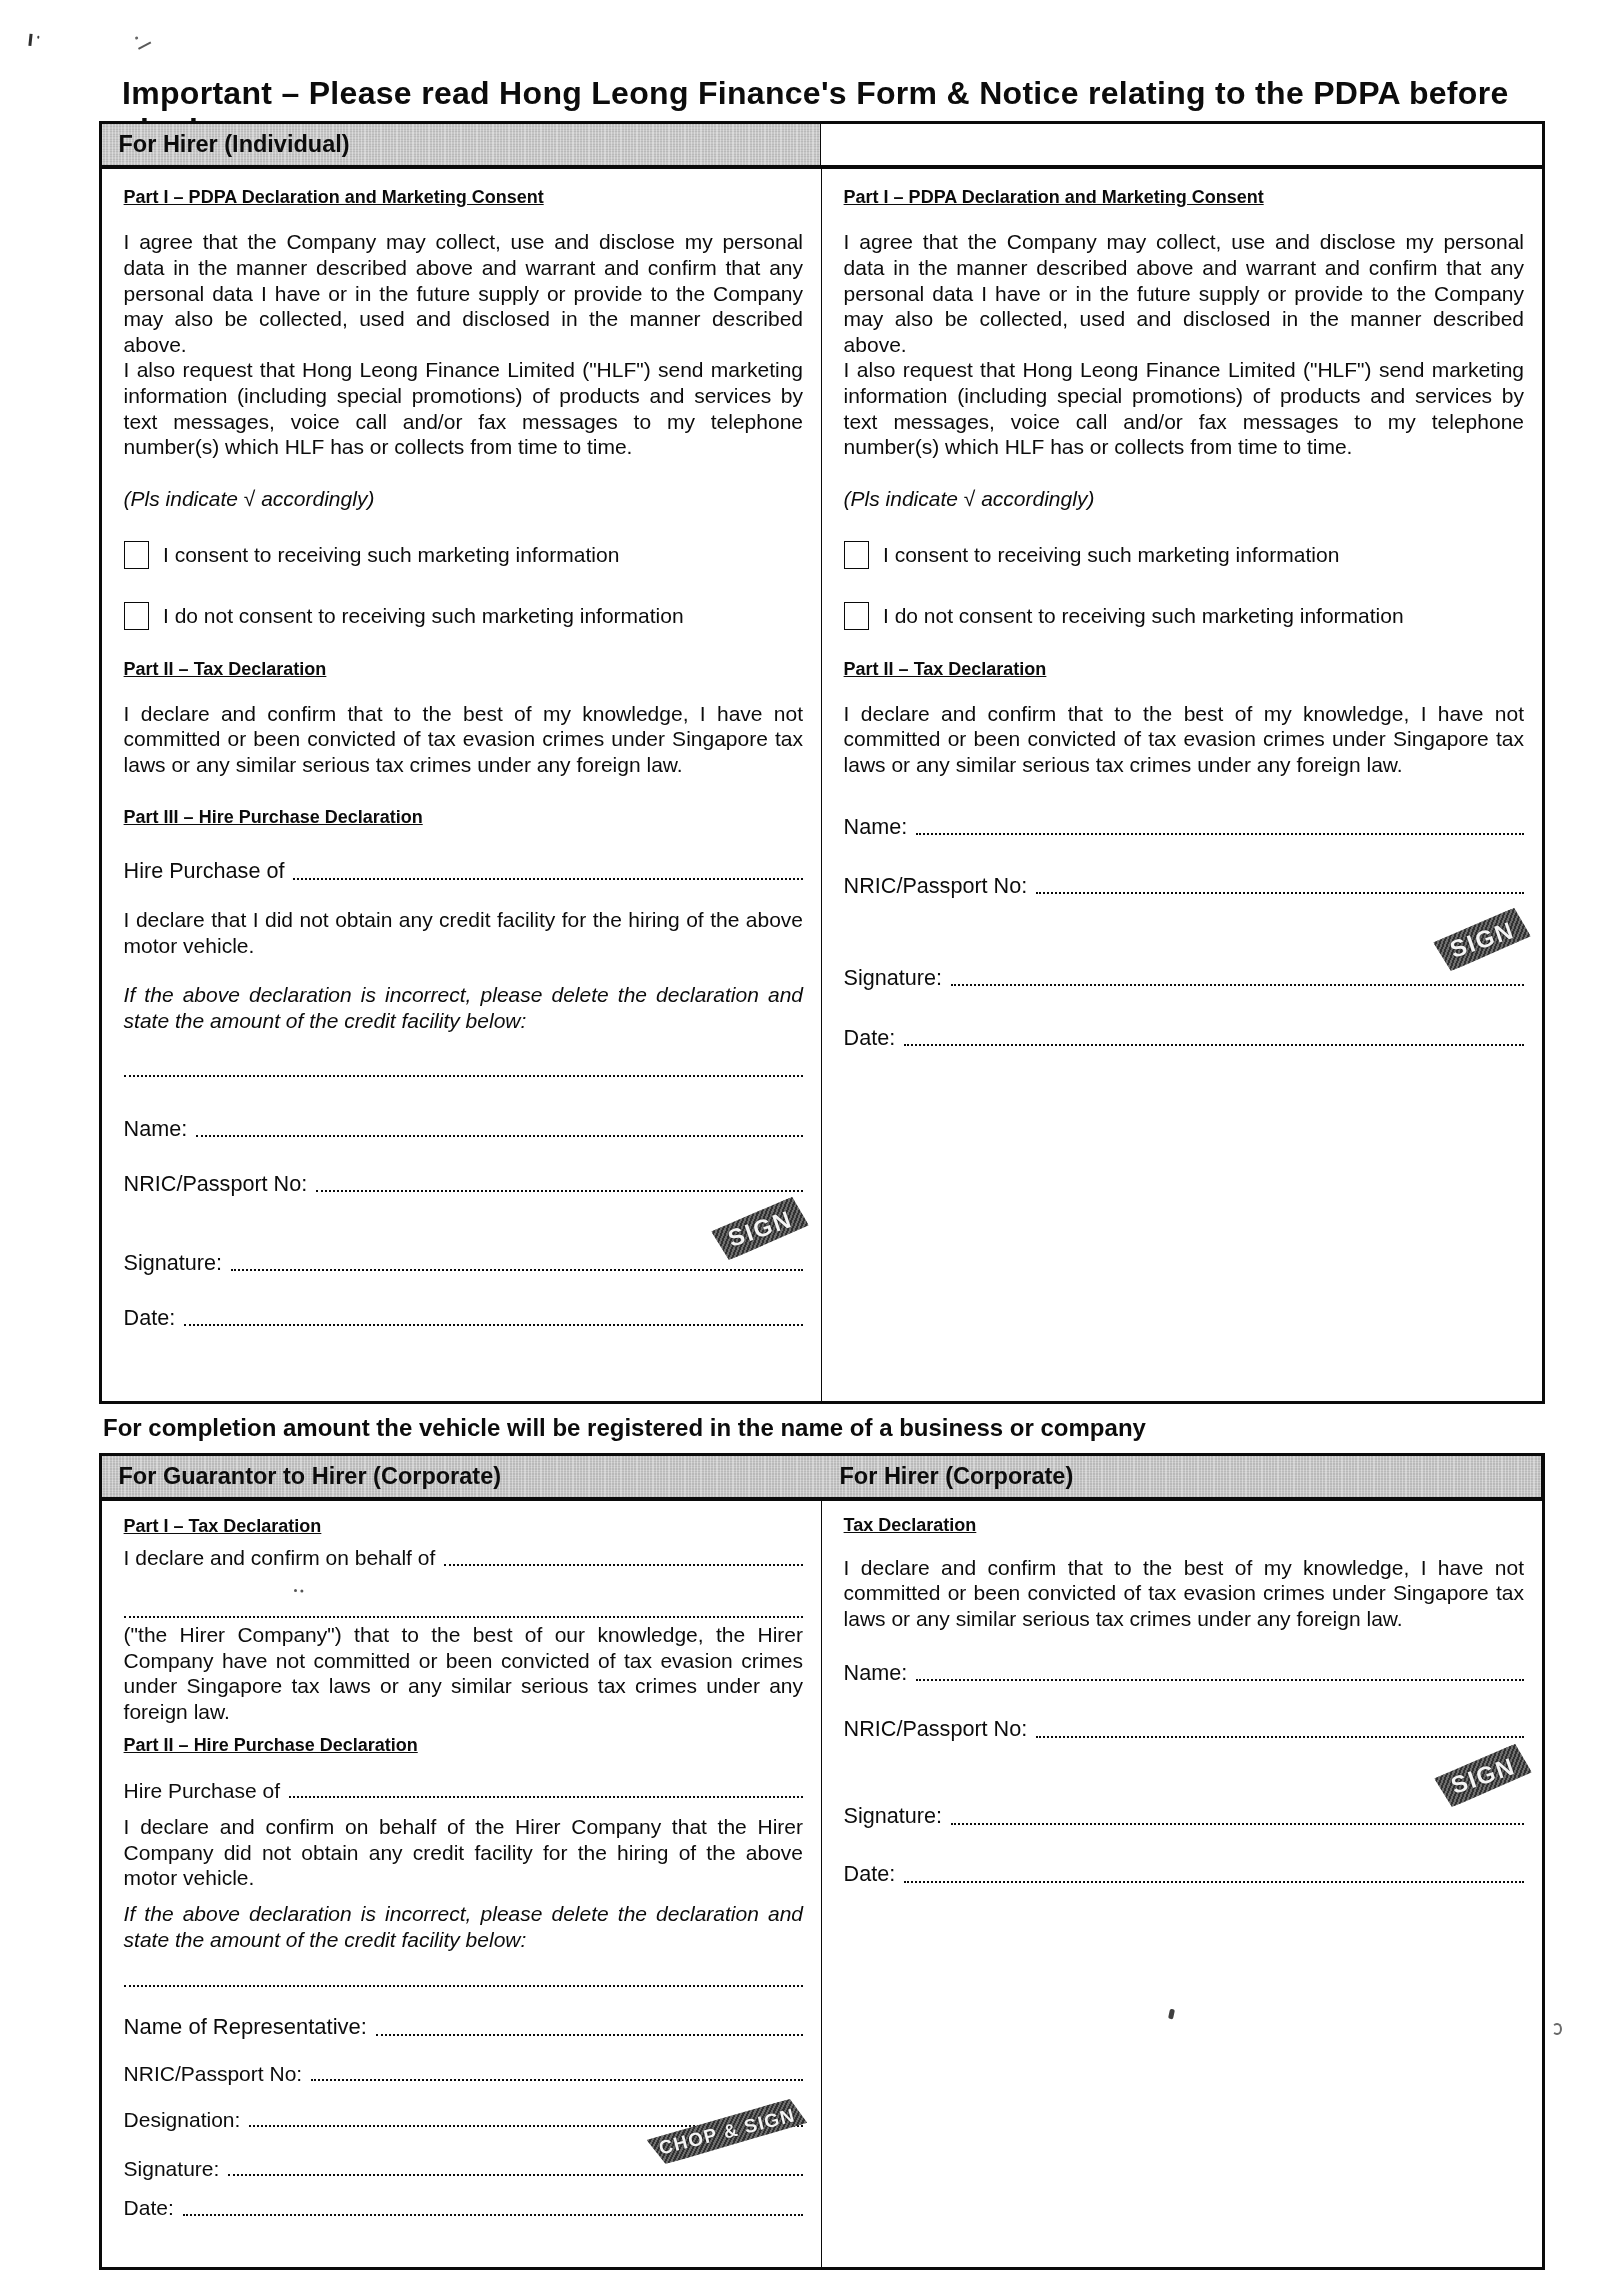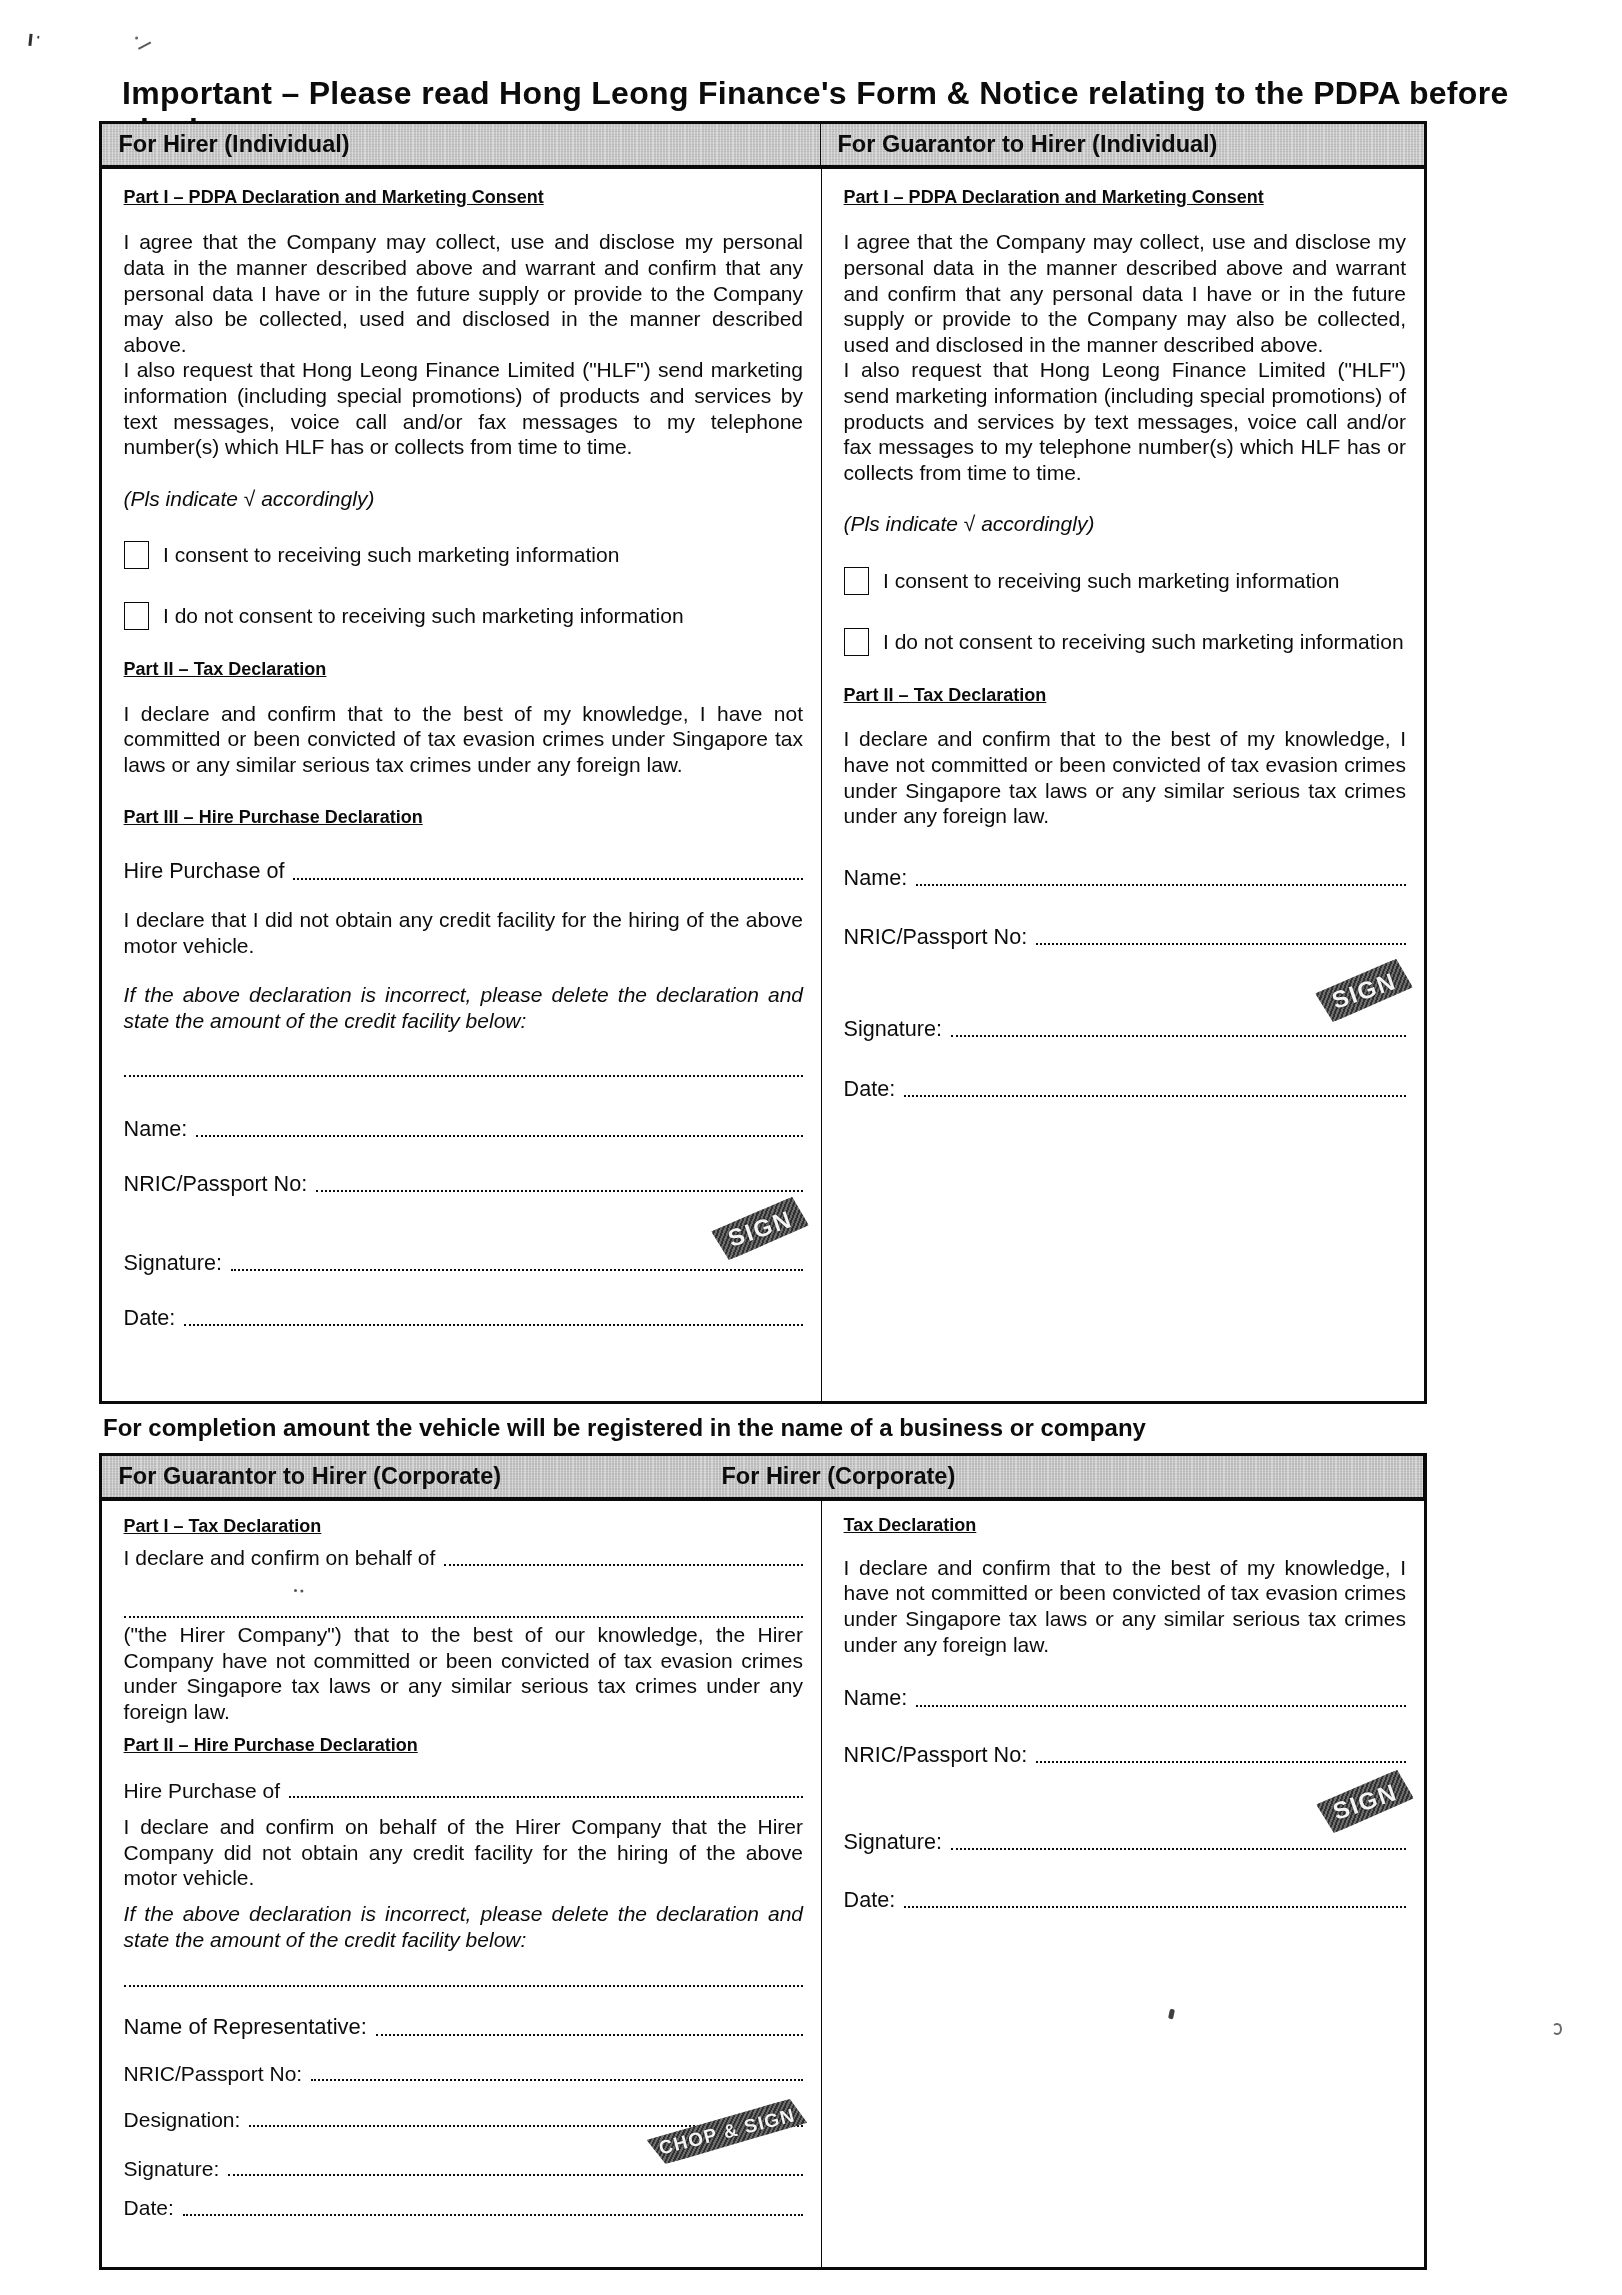--- a/index.html
+++ b/index.html
@@ -10,21 +10,21 @@
     background:#ffffff;
     font-family:"Liberation Sans", sans-serif;
     color:#0c0c0c;
     overflow:hidden;
   }
   .doc-title {
     position:absolute; top:75px; left:122px;
     font-size:32px; font-weight:bold; letter-spacing:0.3px;
   }
   .form-table {
-    position:absolute; left:99px; width:1328px;
+    position:absolute; left:99px; width:1446px;
     border:3.2px solid #0a0a0a;
     display:flex; flex-direction:column;
     background:#fff;
   }
   .t1 { top:121px;  height:1283px; }
   .t2 { top:1453px; height:817px; }
   .hdr-row { display:flex; border-bottom:4.5px solid #0a0a0a; flex:none; }
   .hdr-cell {
     font-size:23.5px; font-weight:bold; padding:7px 6.4px 7px 16.5px;
     background-color:#c7c7c7;
@@ -95,21 +95,20 @@
   <div class="art art2"></div>
   <div class="art art3"></div>
   <div class="art art4"></div>
   <div class="art art5"></div>
 
   <div class="doc-title">Important – Please read Hong Leong Finance's Form &amp; Notice relating to the PDPA before signing</div>
 
   <div class="form-table t1">
     <div class="hdr-row">
       <div class="hdr-cell c1">For Hirer (Individual)</div>
-      <div class="hdr-cell c2">For Guarantor to Hirer (Individual)</div>
     </div>
     <div class="body-row">
 
       <div class="cell c1">
         <div class="h">Part I – PDPA Declaration and Marketing Consent</div>
         <p class="bp mt-para">I agree that the Company may collect, use and disclose my personal data in the manner described above and warrant and confirm that any personal data I have or in the future supply or provide to the Company may also be collected, used and disclosed in the manner described above.</p>
         <p class="bp">I also request that Hong Leong Finance Limited ("HLF") send marketing information (including special promotions) of products and services by text messages, voice call and/or fax messages to my telephone number(s) which HLF has or collects from time to time.</p>
         <div class="note">(Pls indicate √ accordingly)</div>
         <div class="chkrow" style="margin-top:30.5px;">
           <span class="chk"></span>

